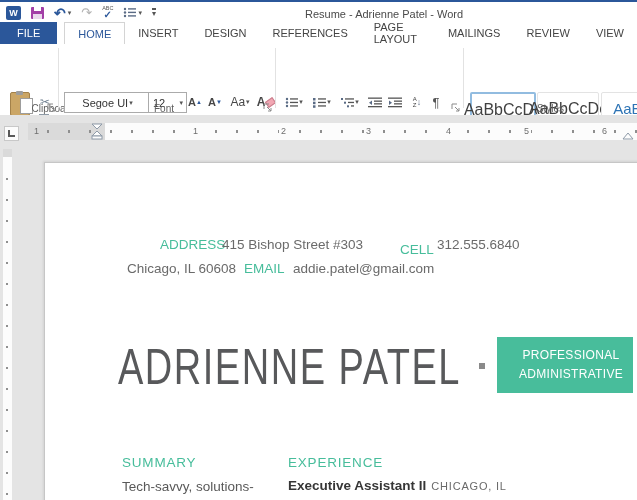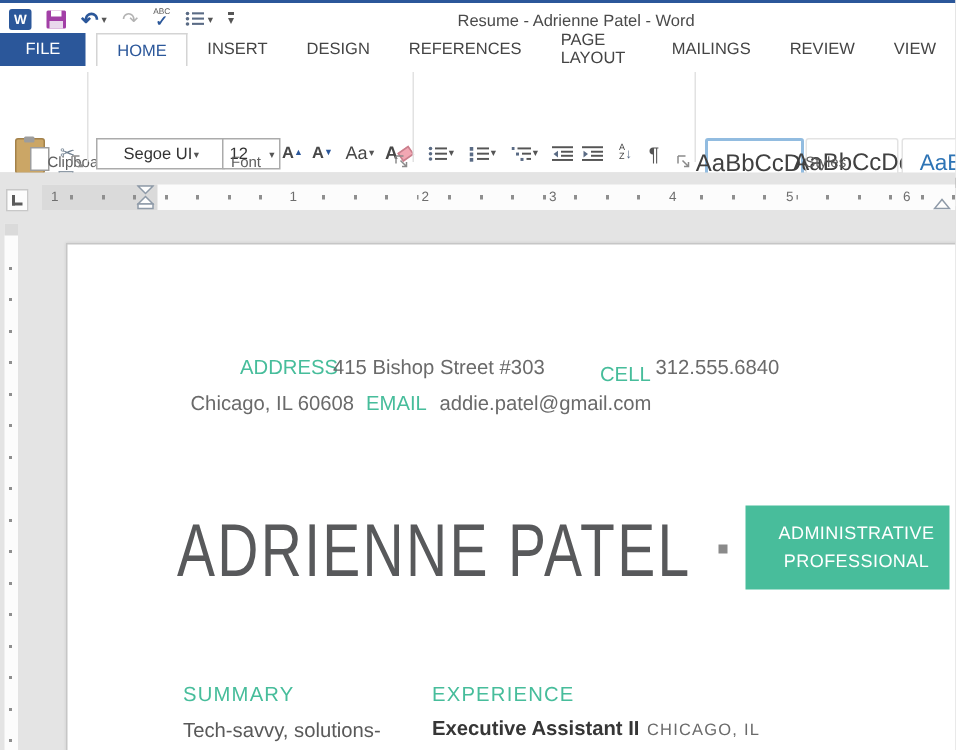--- a/index.html
+++ b/index.html
@@ -424,22 +424,22 @@
   <span class="ctc green" style="left:400px;top:242px;">CELL</span>
   <span class="ctc" style="left:437px;top:237px;">312.555.6840</span>
 
   <span class="ctc" style="left:127px;top:261px;">Chicago, IL 60608</span>
   <span class="ctc green" style="left:244px;top:261px;">EMAIL</span>
   <span class="ctc" style="left:293px;top:261px;">addie.patel@gmail.com</span>
 
   <span class="bigname">ADRIENNE PATEL</span>
 
   <div class="badge">
+    <div>PROFESSIONAL</div>
     <div>ADMINISTRATIVE</div>
-    <div>PROFESSIONAL</div>
   </div>
   <span class="anchor"></span>
 
   <span class="sechead" style="left:122px;top:455px;">SUMMARY</span>
   <span class="secbody" style="left:122px;top:479px;">Tech-savvy, solutions-</span>
 
   <span class="sechead" style="left:288px;top:455px;">EXPERIENCE</span>
   <span class="secbody" style="left:288px;top:478px;">
     <span class="jobtitle">Executive Assistant II</span><span class="jobloc">CHICAGO, IL</span>
   </span>

